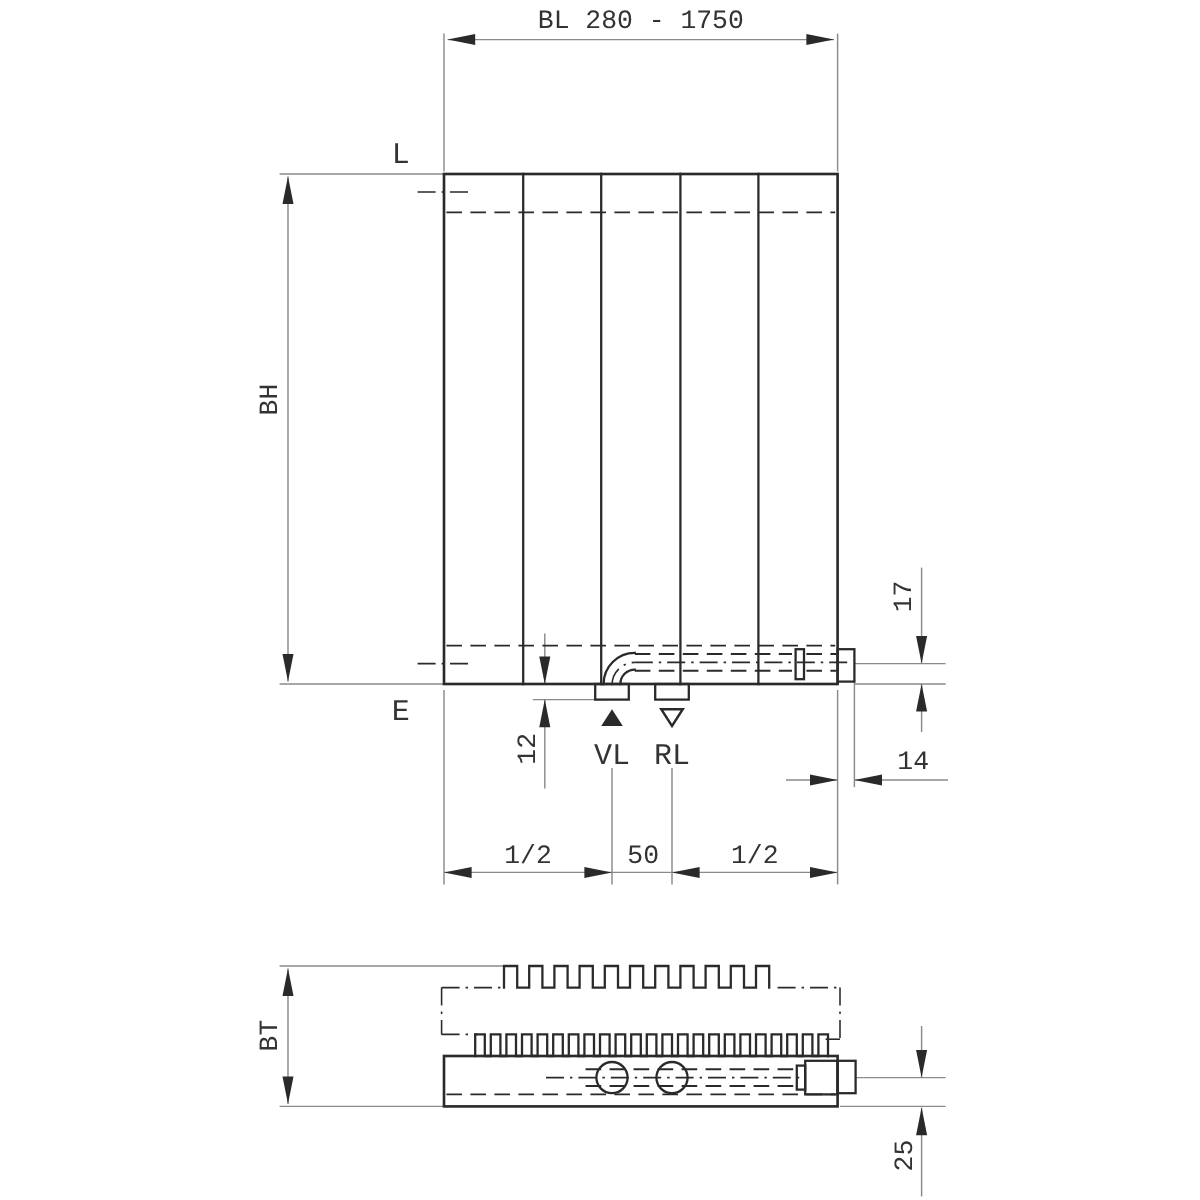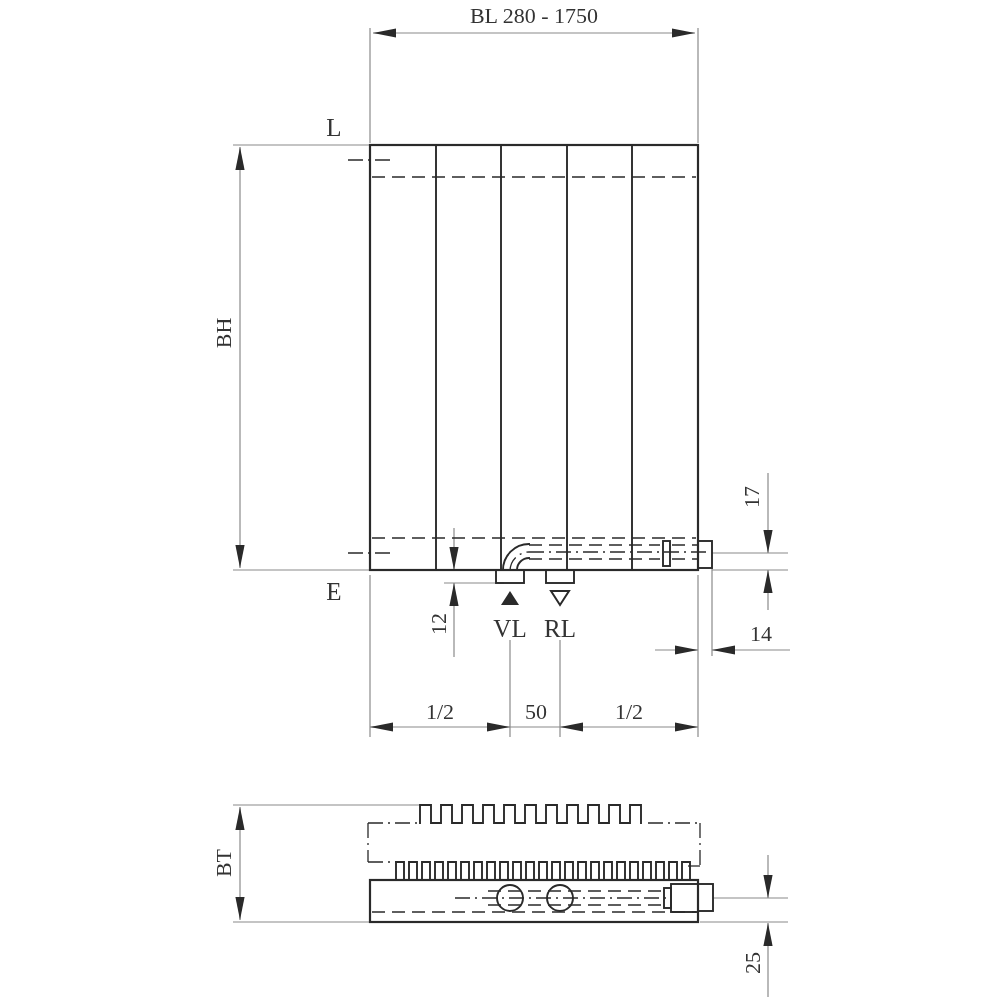--- a/index.html
+++ b/index.html
@@ -1,18 +1,18 @@
 <!DOCTYPE html>
 <html><head>
 <meta charset="utf-8">
 <style>
   html,body{margin:0;padding:0;background:#fff;}
   .canvas{
     position:relative;width:1000px;height:1000px;background:var(--bg,#fff);
-    font-family:Liberation Serif, serif;
+    font-family:Liberation Mono, monospace;
   }
   svg{display:block;}
   .outline{stroke:var(--line);stroke-width:2.2;fill:none;stroke-linecap:square;}
   .med{stroke:var(--line);stroke-width:1.9;fill:none;stroke-linecap:square;}
   .thin{stroke:var(--thin);stroke-width:1.2;fill:none;stroke-linecap:butt;}
   .dash{stroke:var(--line);stroke-width:1.6;fill:none;stroke-dasharray:13 7;}
   .dashdot{stroke:var(--line);stroke-width:1.3;fill:none;stroke-dasharray:15 5 2 5;}
   .arrowfill{fill:var(--line);stroke:none;}
   .tri-open{fill:#fff;stroke:var(--line);stroke-width:2;}
   text{fill:var(--text);}

